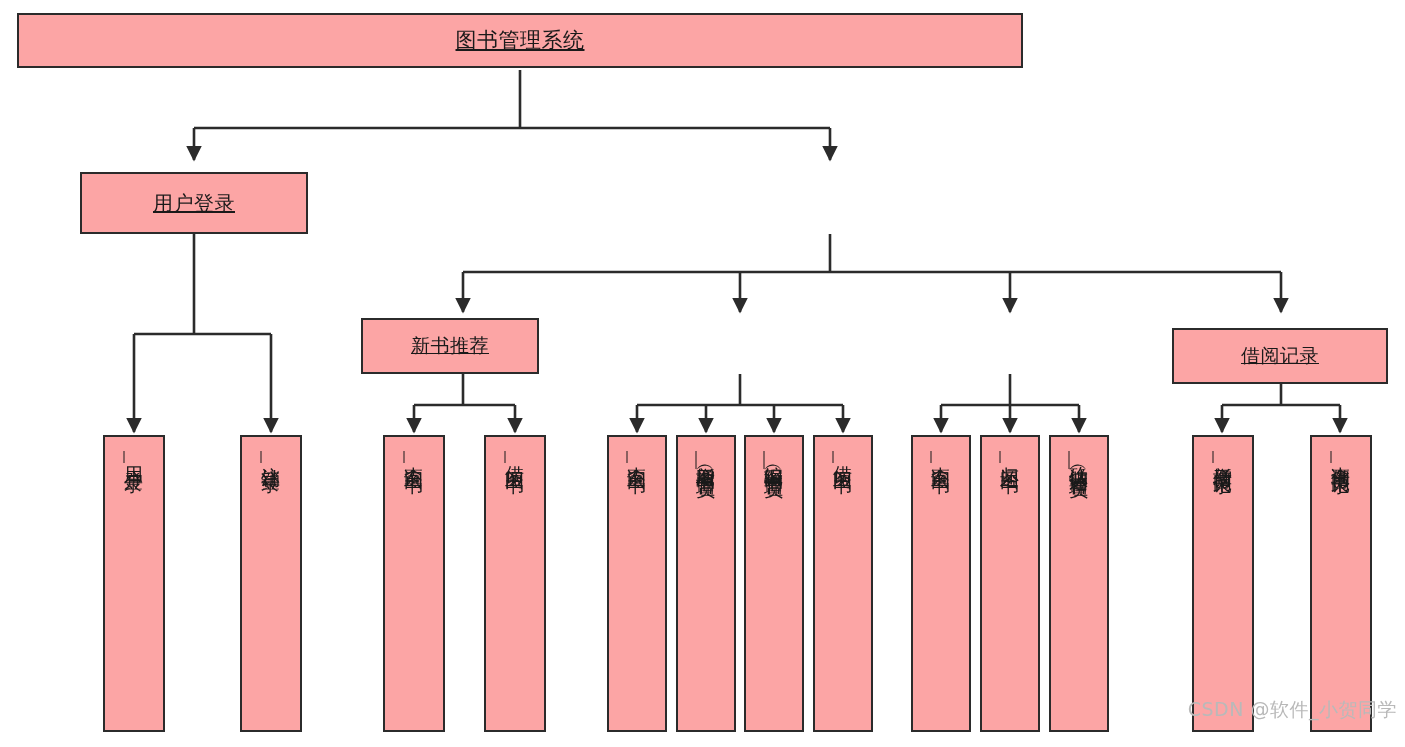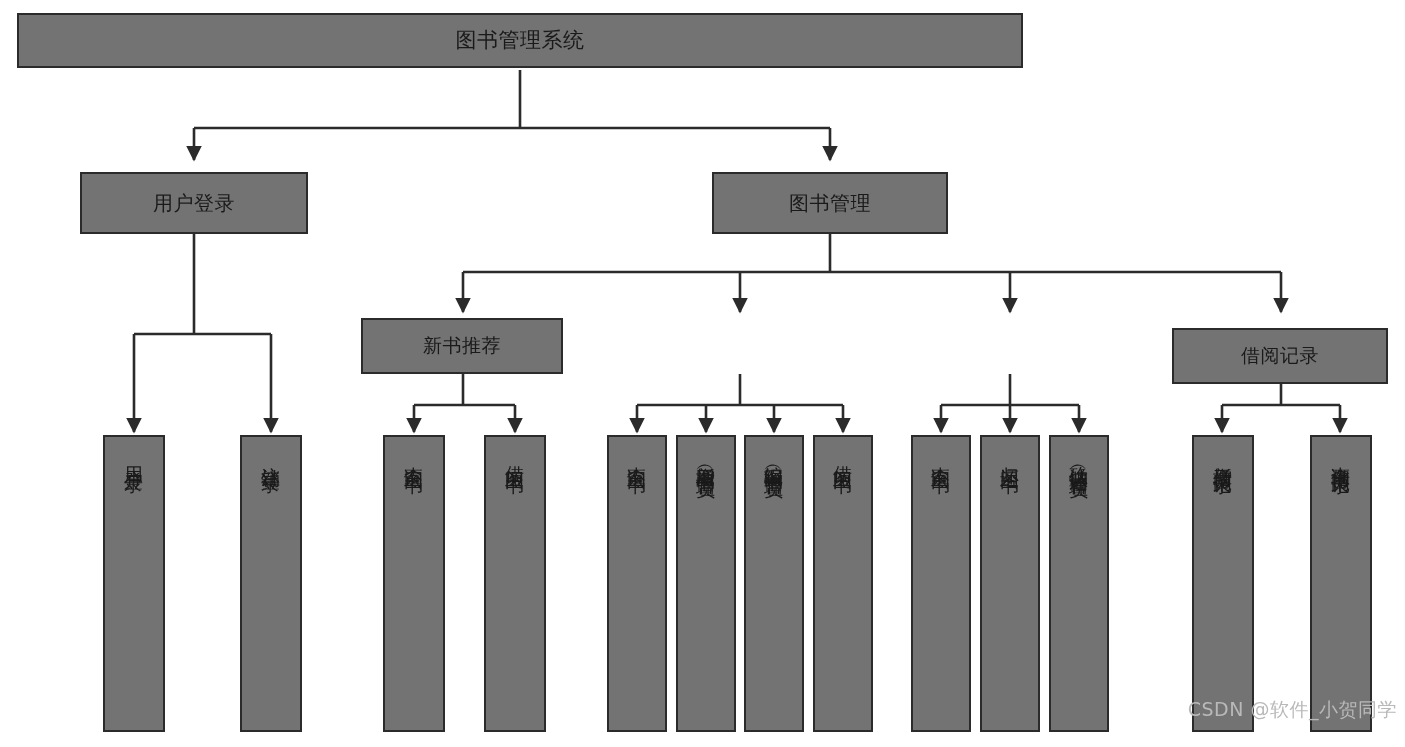--- a/index.html
+++ b/index.html
@@ -23,26 +23,27 @@
     left: 0;
     top: 0;
     width: 1405px;
     height: 747px;
     pointer-events: none;
   }
   .node {
     position: absolute;
     box-sizing: border-box;
     border: 2.5px solid #2b2b2b;
-    background: #737373;
+    background: #fca5a5;
     display: flex;
     align-items: center;
     justify-content: center;
     color: #1a1a1a;
     text-align: center;
+    text-decoration: underline;
   }
   .node .node-label {
     display: block;
     line-height: 1.15;
     letter-spacing: 0.5px;
   }
   .node-root {
     font-size: 21px;
   }
   .node-l2 {
@@ -133,25 +134,22 @@
   </svg>
 
   <div class="node node-root" style="left:17px; top:13px; width:1006px; height:55px;">
     <span class="node-label">图书管理系统</span>
   </div>
 
   <div class="node node-l2" style="left:80px; top:172px; width:228px; height:62px;">
     <span class="node-label">用户登录</span>
   </div>
 
-  <div class="node node-l2" style="left:712px; top:172px; width:236px; height:62px;">
-    <span class="node-label">图书管理</span>
-  </div>
-
-  <div class="node node-l3" style="left:361px; top:318px; width:202px; height:56px;">
+
+  <div class="node node-l3" style="left:361px; top:318px; width:178px; height:56px;">
     <span class="node-label">新书推荐</span>
   </div>
 
 
 
   <div class="node node-l3" style="left:1172px; top:328px; width:216px; height:56px;">
     <span class="node-label">借阅记录</span>
   </div>
 
   <div class="node node-leaf" style="left:103px; top:435px; width:62px; height:297px;">

